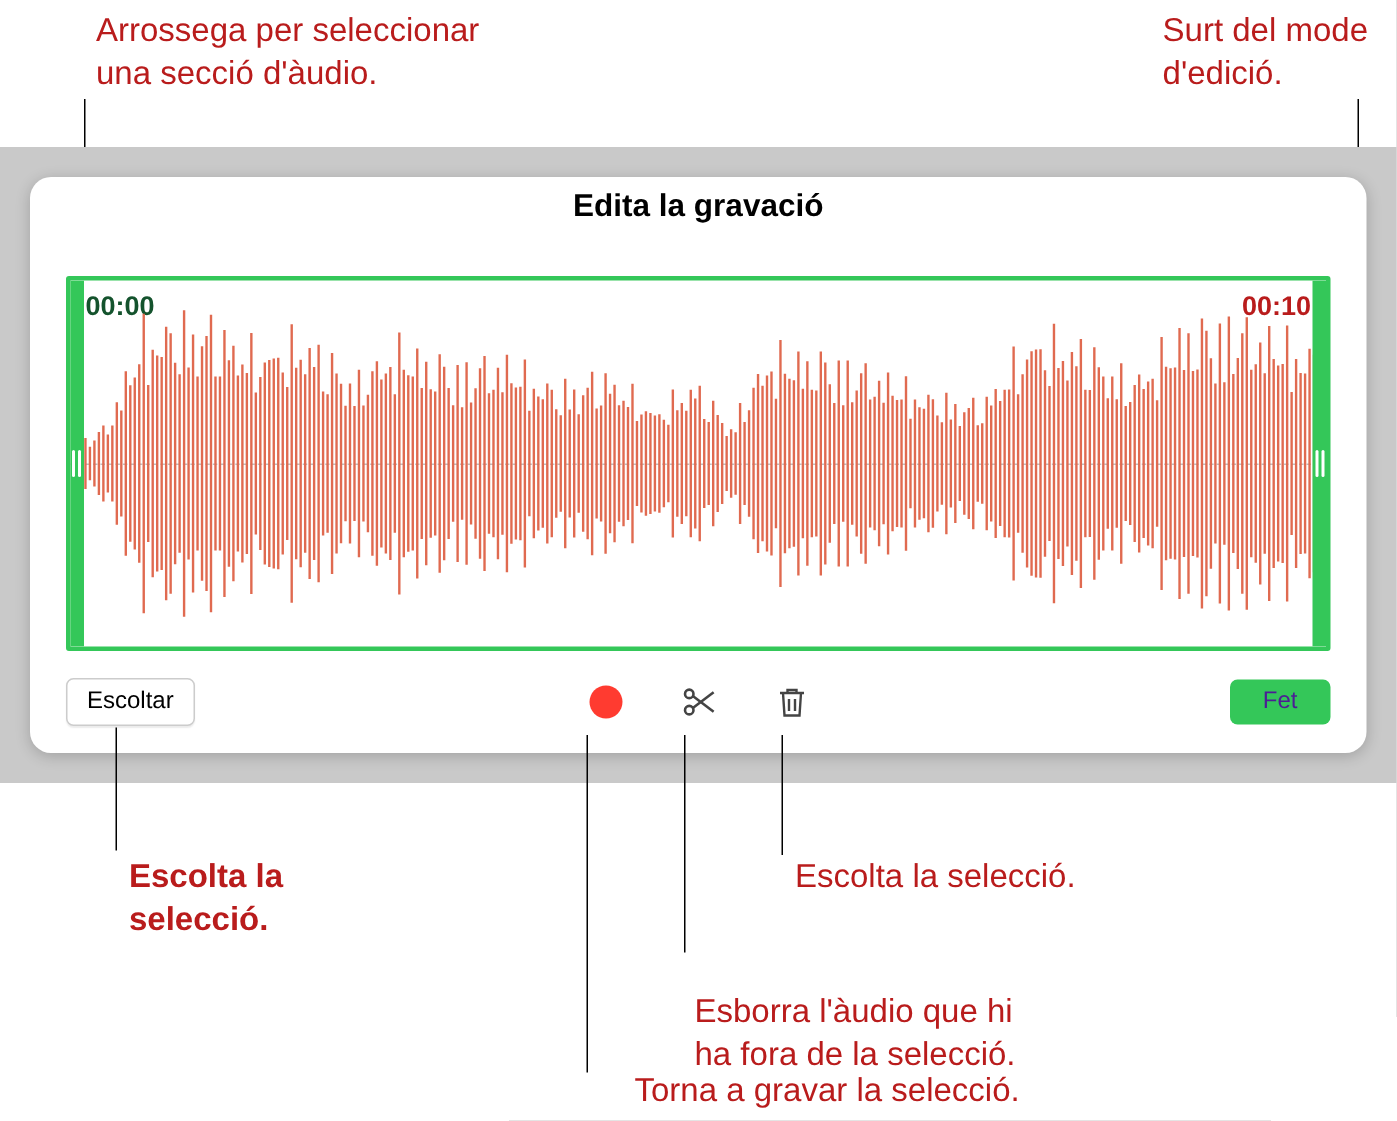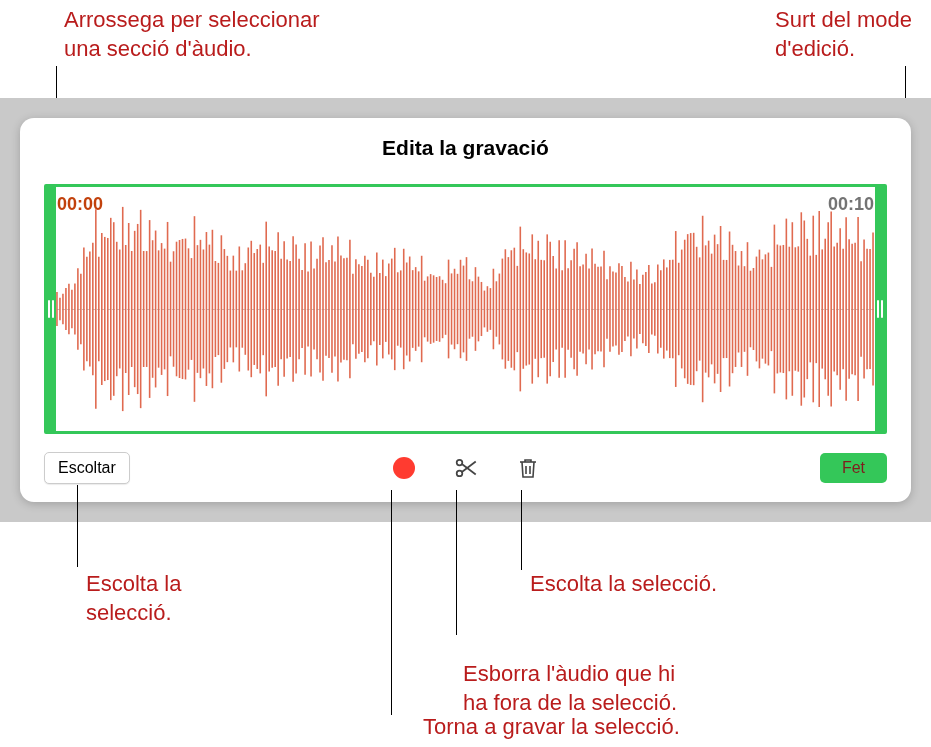--- a/index.html
+++ b/index.html
@@ -39,49 +39,49 @@
       width: 891px;
       height: 384px;
       background: #fff;
       border-radius: 14px;
       box-shadow: 0 2px 10px rgba(0,0,0,0.2);
     }
     .panel-title {
       text-align: center;
       font-size: 21px;
       font-weight: 600;
-      margin-top: 18px;
+      margin-top: 8px;
       color: #000;
     }
     .waveform-container {
       position: absolute;
       top: 66px;
       left: 24px;
       right: 24px;
       height: 250px;
       border: 3px solid #34c759;
       border-radius: 2px;
       background: #fff;
       overflow: hidden;
     }
     .time-label-left {
       position: absolute;
       top: 7px;
       left: 10px;
       font-size: 18px;
       font-weight: 700;
-      color: #c2410c;
+      color: #14532d;
     }
     .time-label-right {
       position: absolute;
       top: 7px;
       right: 10px;
       font-size: 18px;
       font-weight: 700;
-      color: #737373;
+      color: #b91c1c;
     }
     .waveform-svg {
       position: absolute;
       left: 0;
       top: 0;
       width: 100%;
       height: 100%;
     }
     .center-line {
       position: absolute;
@@ -152,21 +152,21 @@
     }
     .record-dot {
       width: 22px;
       height: 22px;
       border-radius: 50%;
       background: #ff3b30;
     }
     .done-btn {
       margin-left: auto;
       background: #34c759;
-      color: #7f1d1d;
+      color: #4c1d95;
       border: none;
       border-radius: 5px;
       padding: 6px 22px;
       font-size: 16px;
       font-weight: 500;
       cursor: pointer;
     }
   </style>
 </head>
 <body>
@@ -501,21 +501,21 @@
             <line x1="10" y1="10" x2="10" y2="18"></line>
             <line x1="14" y1="10" x2="14" y2="18"></line>
           </g>
         </svg>
       </button>
     </div>
     <button class="done-btn">Fet</button>
   </div>
 </div>
 
-<div class="callout" style="top:570px; left:86px; white-space:pre;">Escolta la
+<div class="callout" style="top:570px; left:86px; white-space:pre;font-weight:bold;">Escolta la
 selecció.</div>
 <div class="callout" style="top:570px; left:530px;">Escolta la selecció.</div>
 <div class="callout" style="top:632px; left:463px; white-space:pre;margin-top:28px;">Esborra l'àudio que hi
 ha fora de la selecció.</div>
 <div class="callout" style="top:713px; left:399px;margin-left:24px;">Torna a gravar la selecció.</div>
 
 <div class="callout-line" style="top:485px; left:77px; width:1px; height:82px;"></div>
 <div class="callout-line" style="top:490px; left:521px; width:1px; height:80px;"></div>
 <div class="callout-line" style="top:490px; left:456px; width:1px; height:145px;"></div>
 <div class="callout-line" style="top:490px; left:391px; width:1px; height:225px;"></div>

